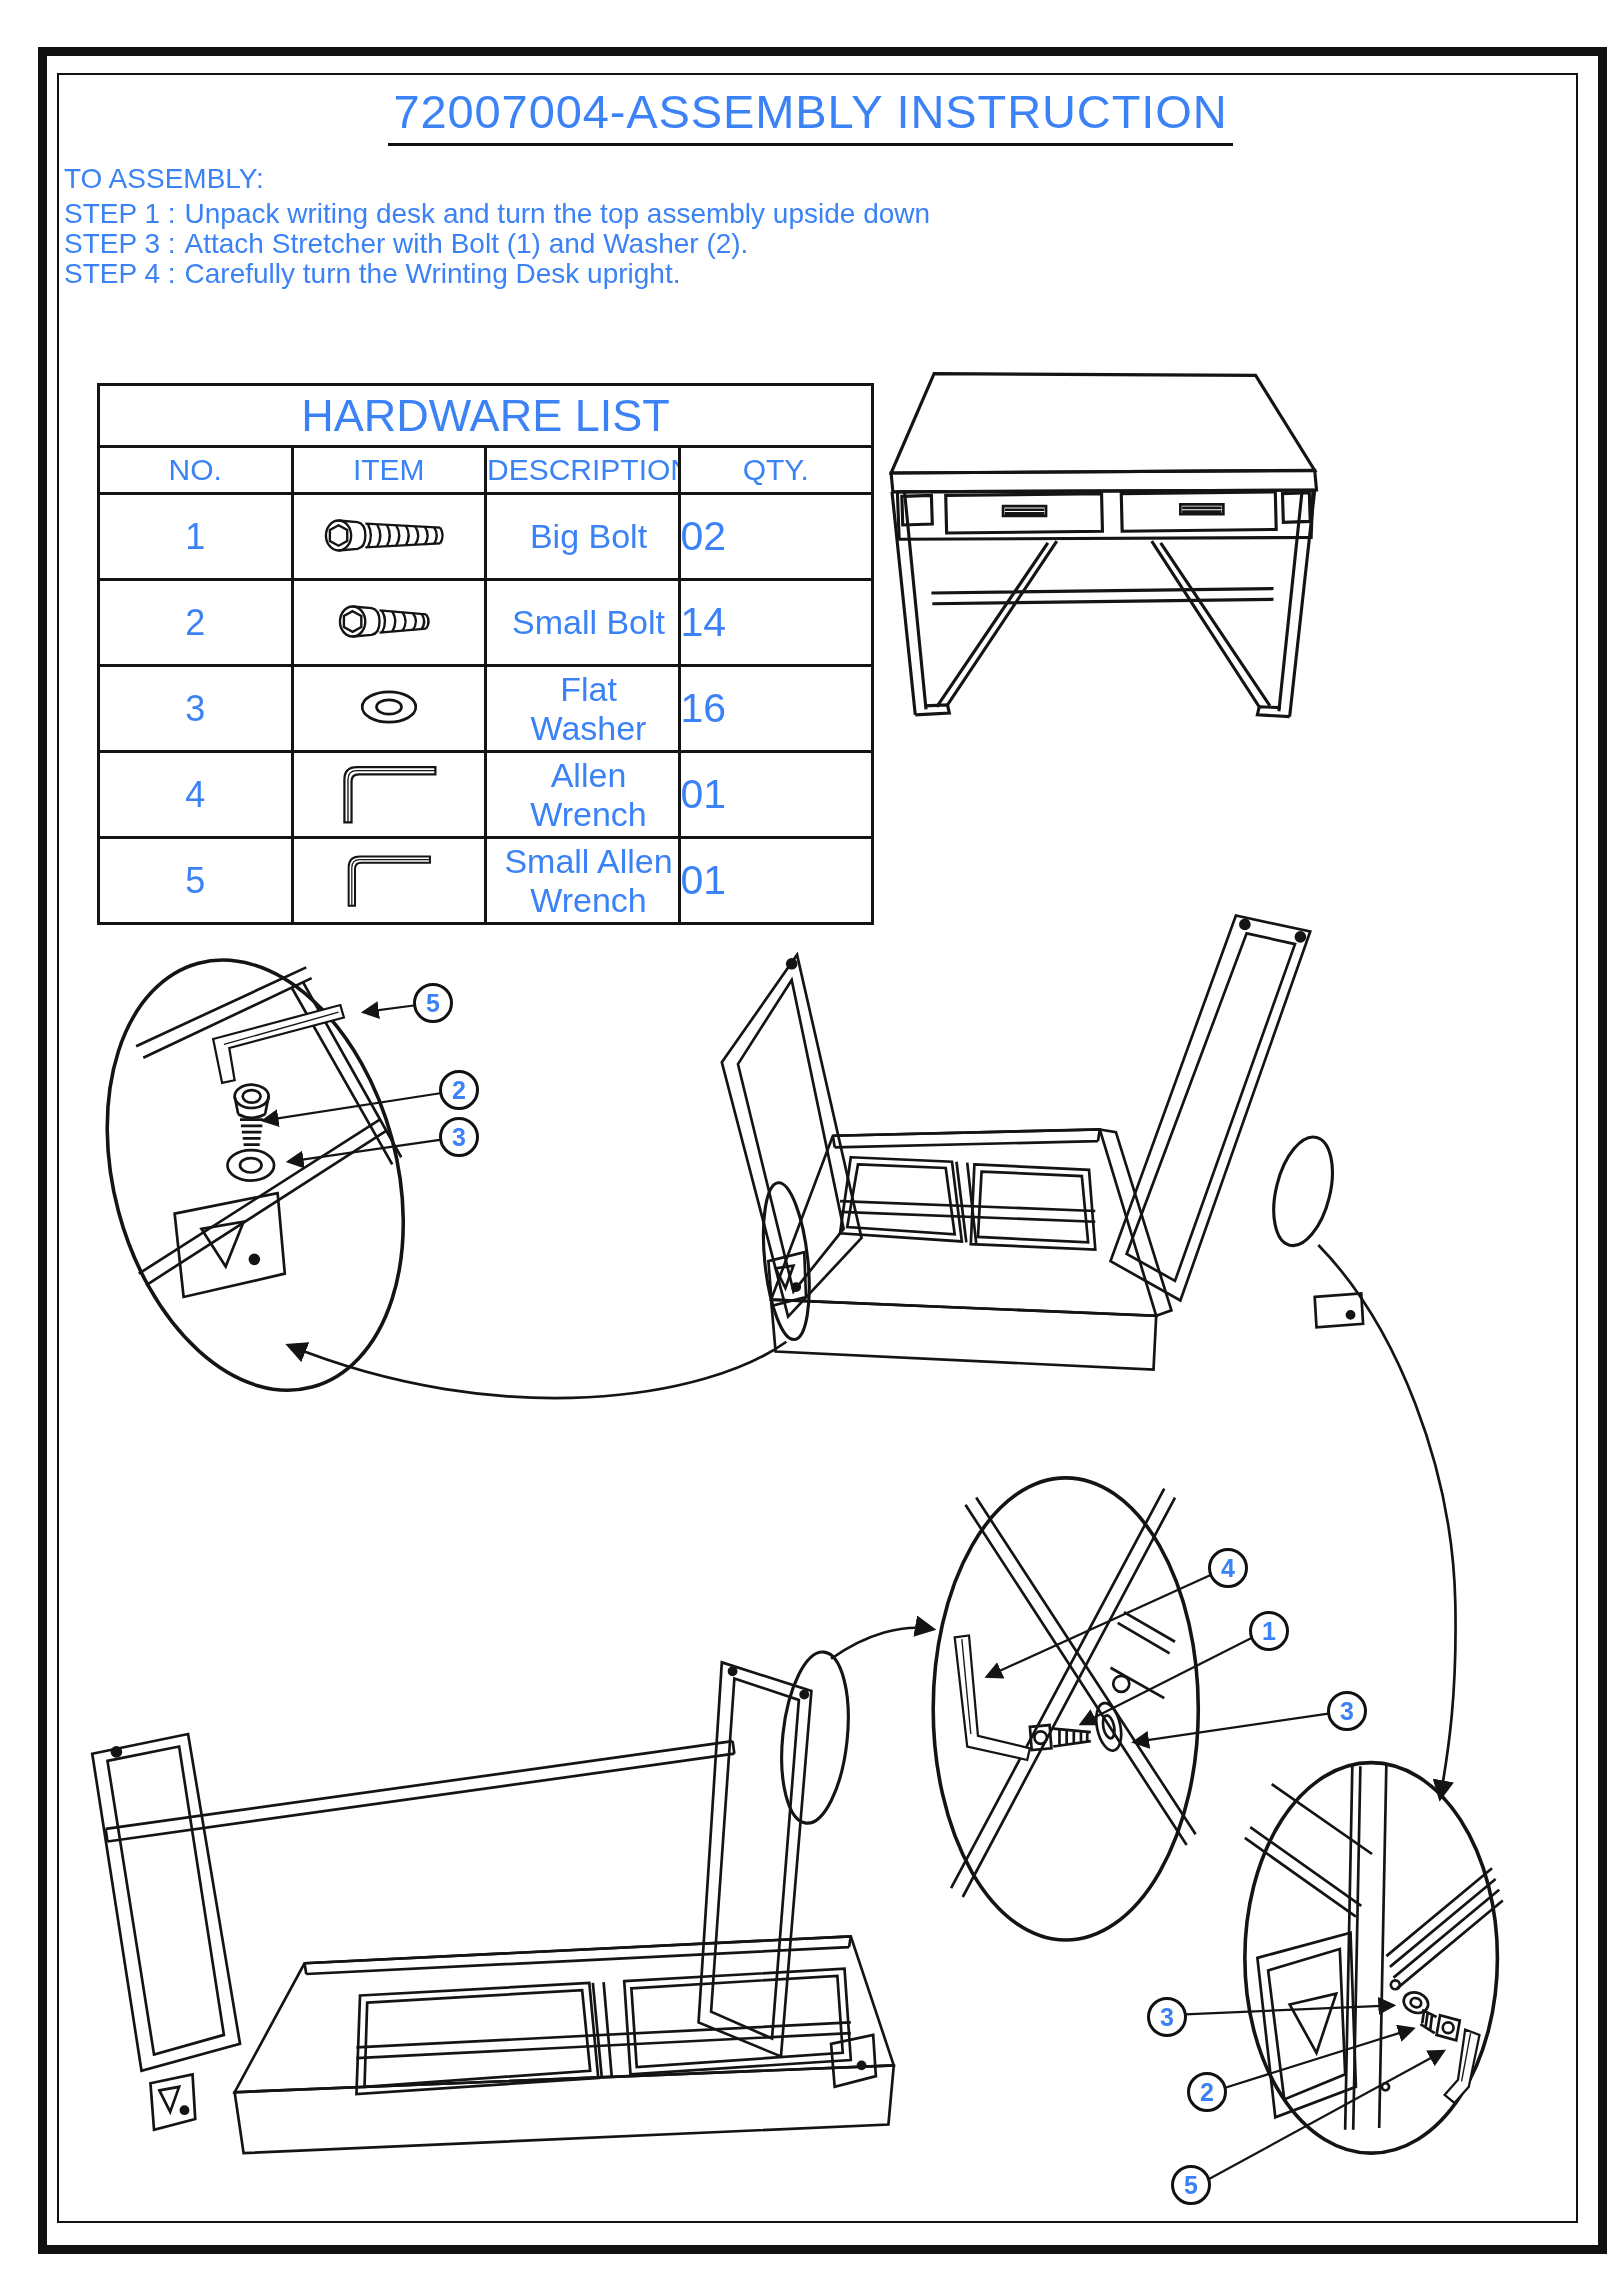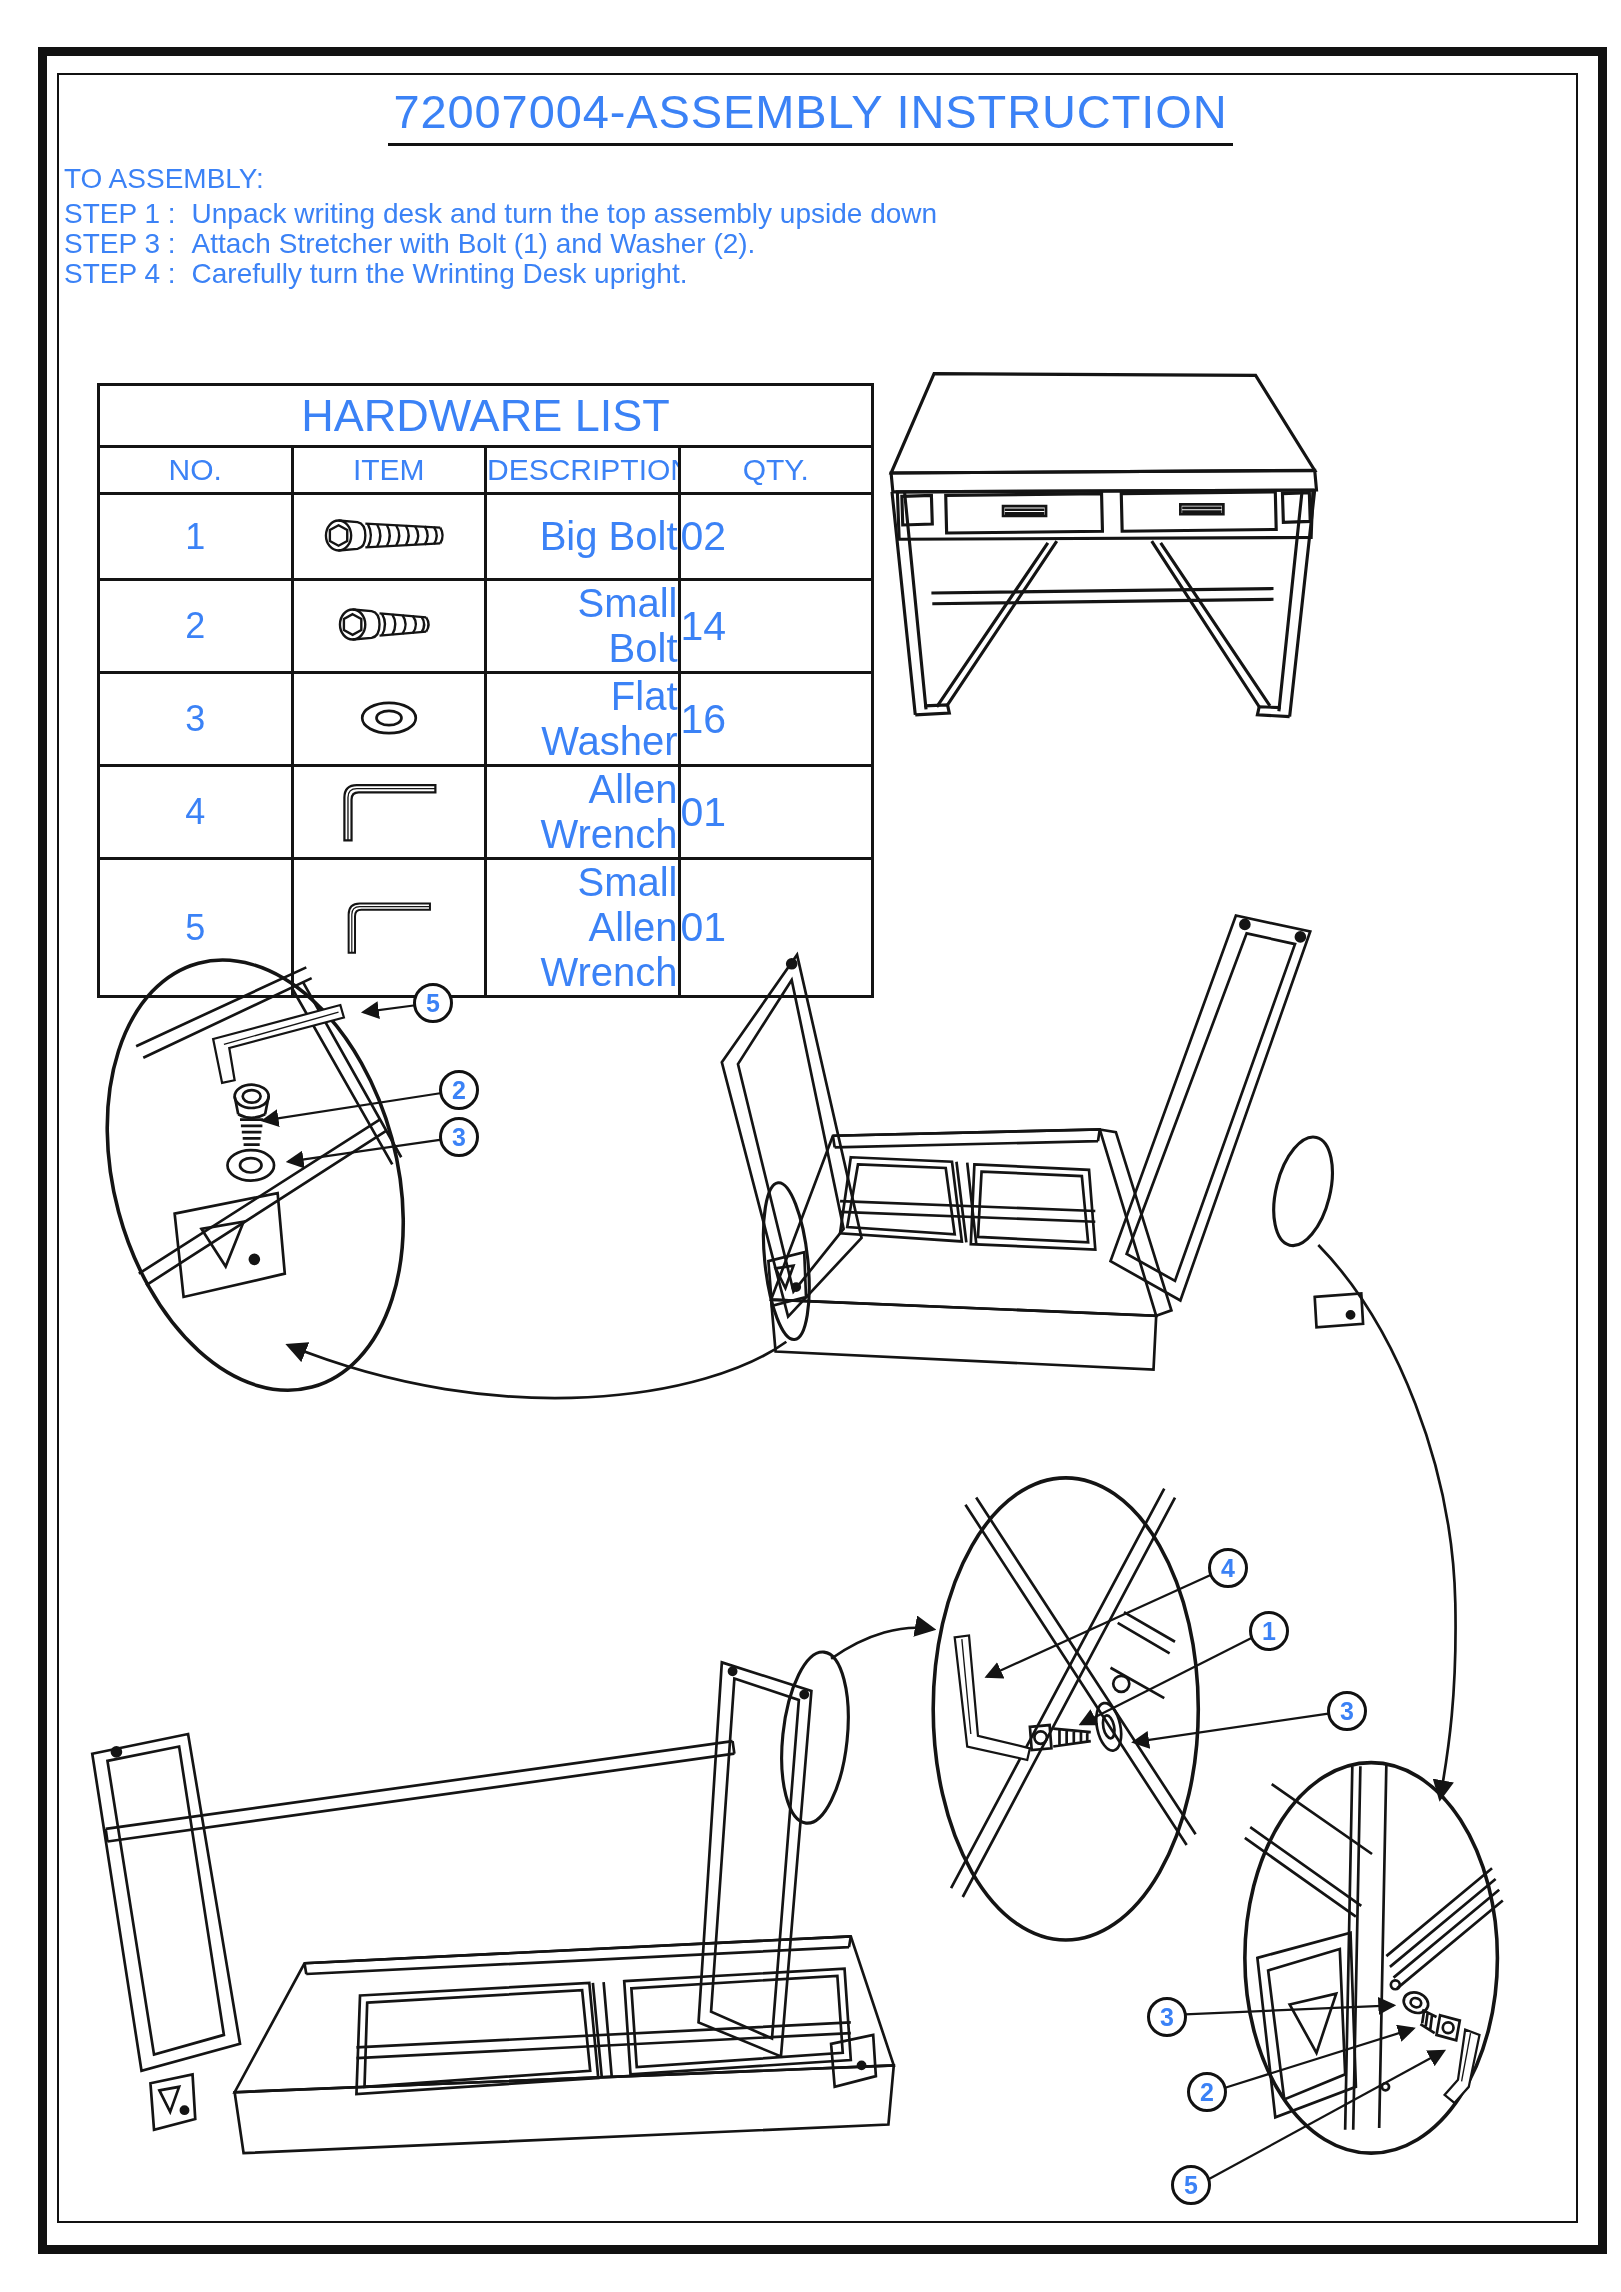--- a/index.html
+++ b/index.html
@@ -8,31 +8,31 @@
   .outer-border{position:absolute;left:38px;top:47px;width:1551px;height:2189px;
         border:9.9px solid #111;}
   .inner-border{position:absolute;left:57px;top:73px;width:1517px;height:2146px;
         border:2.7px solid #111;}
   .title{position:absolute;top:86px;left:0;width:100%;text-align:center;
         font-size:47px;line-height:1.1;letter-spacing:0.9px;}
   .title span{border-bottom:3.6px solid #111;padding:0 5.4px 5.4px 5.4px;}
   .assembly-heading{position:absolute;left:64px;top:163px;font-size:28px;}
   .steps{position:absolute;left:64px;top:199px;font-size:28px;line-height:30px;}
   .step-line{white-space:nowrap;}
-  .step-label{margin-right:16px;}
+  .step-label{margin-right:9px;}
   .wrap-indent{padding-left:95px;}
   .hw-table{position:absolute;left:97px;top:383px;width:777px;
         border-collapse:collapse;table-layout:fixed;}
   .hw-table td,.hw-table th{border:3.6px solid #141414;padding:0;overflow:hidden;}
   .hw-title{font-size:45px;font-weight:normal;text-align:center;height:59px;}
   .hw-head td{font-size:30px;text-align:center;height:44px;}
   .hw-row td{height:83px;}
   .col-no{width:76px;text-align:center;font-size:36px;}
   .col-item{width:142px;text-align:center;vertical-align:middle;}
-  .col-desc{width:344px;font-size:40px;text-align:right;padding-left:12.5px!important;}
+  .col-desc{width:344px;font-size:34px;text-align:center;padding-left:12.5px!important;}
   .col-qty{width:137px;font-size:41px;}
   .art{position:absolute;left:0;top:0;width:1621px;height:2293px;}
   .art *{vector-effect:none;}
   .callout{position:absolute;width:34px;height:34px;border:3.1px solid #111;
         border-radius:50%;background:#fff;display:flex;align-items:center;
         justify-content:center;font-size:25px;font-weight:bold;
         transform:translate(-50%,-50%);line-height:1;}
 </style>
 </head>
 <body>

